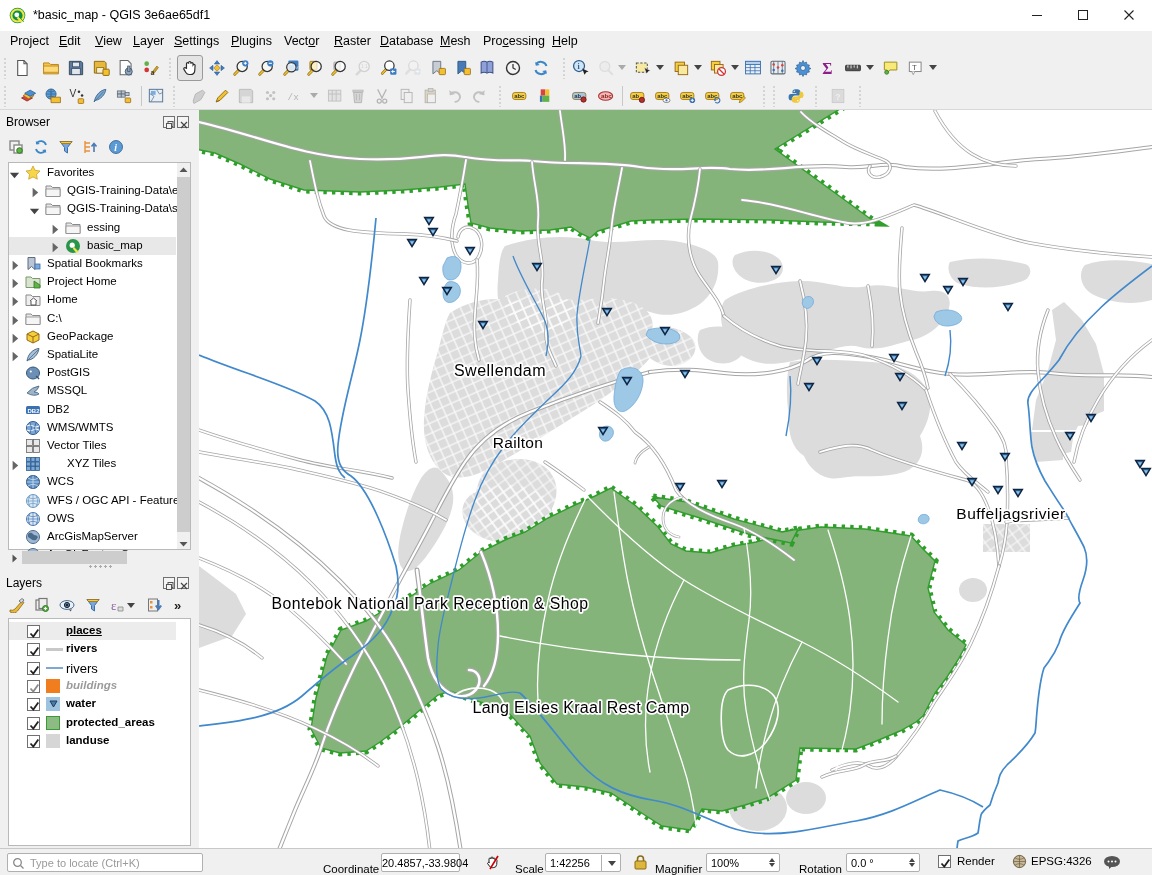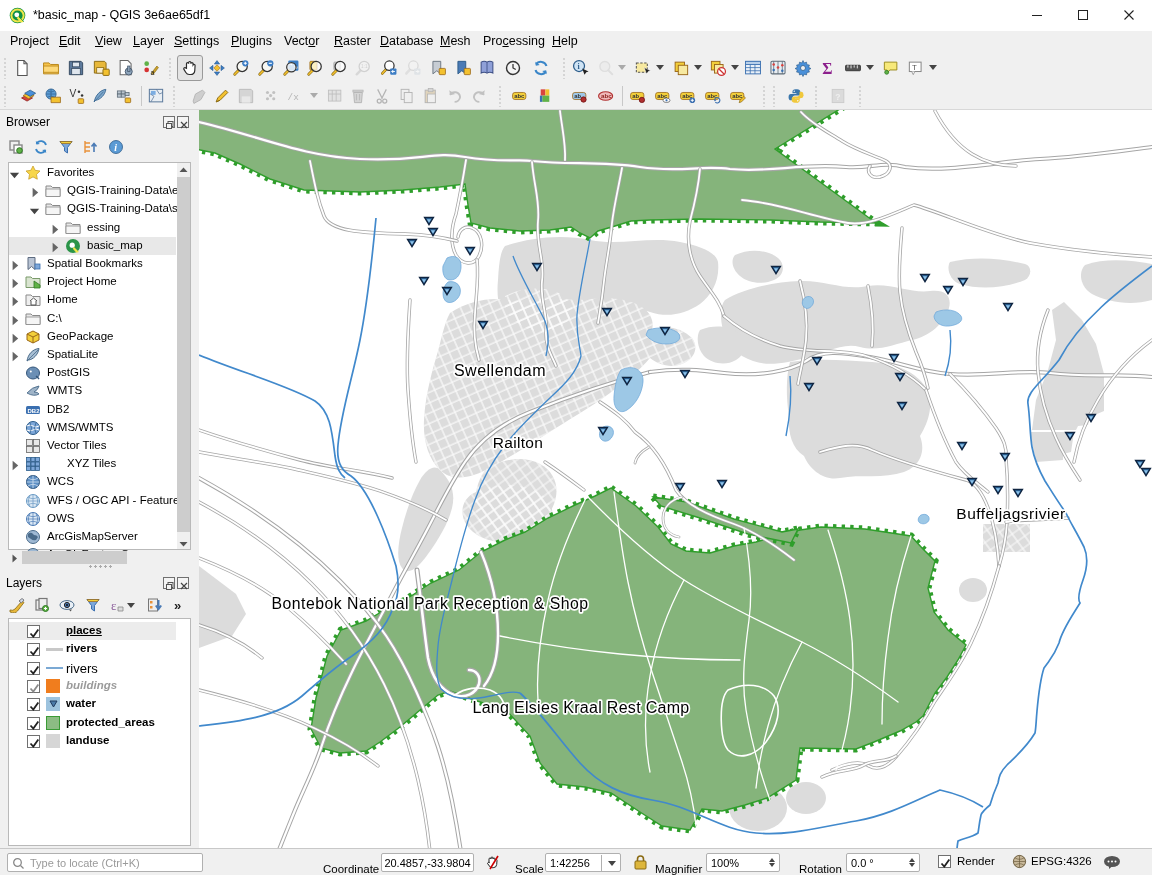--- a/index.html
+++ b/index.html
@@ -867,21 +867,21 @@
     <div style="position:absolute;left:47px;top:348px;font-size:11.5px;color:#000;white-space:nowrap;">SpatiaLite</div>
     <div style="position:absolute;left:25px;top:365px;"><svg width="16" height="16" viewBox="0 0 16 16">
         <ellipse cx="8" cy="8" rx="6.5" ry="6" fill="#6b8fb5" stroke="#33557a" stroke-width="1"></ellipse>
         <circle cx="5.8" cy="6.5" r="1" fill="#fff"></circle>
         <path d="M11 11 q2 1.5 3 3" stroke="#33557a" stroke-width="1.4" fill="none"></path>
       </svg></div>
     <div style="position:absolute;left:47px;top:366px;font-size:11.5px;color:#000;white-space:nowrap;">PostGIS</div>
     <div style="position:absolute;left:25px;top:383px;"><svg width="16" height="16" viewBox="0 0 16 16">
         <path d="M2 10 q5 -6 12 -7 q-1 4 -5 6 q4 0 5 2 q-5 3 -12 -1 z" fill="#9fb4c8" stroke="#4a6b8a" stroke-width=".9"></path>
       </svg></div>
-    <div style="position:absolute;left:47px;top:384px;font-size:11.5px;color:#000;white-space:nowrap;">WMTS</div>
+    <div style="position:absolute;left:47px;top:384px;font-size:11.5px;color:#000;white-space:nowrap;">MSSQL</div>
     <div style="position:absolute;left:25px;top:402px;"><svg width="16" height="16" viewBox="0 0 16 16">
         <rect x="1" y="4" width="14" height="8" rx="1.5" fill="#3a6fb0"></rect>
         <text x="2.5" y="10.6" font-size="6" font-weight="bold" fill="#fff" font-family="Liberation Sans">DB2</text>
       </svg></div>
     <div style="position:absolute;left:47px;top:403px;font-size:11.5px;color:#000;white-space:nowrap;">DB2</div>
     <div style="position:absolute;left:25px;top:420px;"><svg width="16" height="16" viewBox="0 0 16 16">
         <circle cx="8" cy="8" r="6.5" fill="#7da7d9" stroke="#2c5c8a" stroke-width="1"></circle>
         <path d="M2 6 q3 -2 6 0 t6 0 M2 10 q3 2 6 0 t6 0" fill="none" stroke="#fff" stroke-width="1"></path>
         <path d="M5 2.5 q3 5.5 0 11 M11 2.5 q-3 5.5 0 11" fill="none" stroke="#2c5c8a" stroke-width=".7"></path>
       </svg></div>
@@ -1038,21 +1038,21 @@
 </div>
 <div id="statusbar">
  <div style="position:absolute;left:7px;top:4px;width:196px;height:19px;background:#fff;border:1px solid #b0b0b0;border-radius:2px;">
    <svg width="13" height="13" style="position:absolute;left:4px;top:3px;">
         <circle cx="5.5" cy="5.5" r="3.8" fill="none" stroke="#888" stroke-width="1.3"></circle>
         <path d="M8.5 8.5 l3 3" stroke="#888" stroke-width="1.3"></path>
       </svg>
    <span style="position:absolute;left:22px;top:3px;font-size:11px;color:#9a9a9a;">Type to locate (Ctrl+K)</span>
  </div>
  <span class="slabel" style="left:323px;">Coordinate</span>
- <div class="sbox" style="left:381px;width:93px;">
+ <div class="sbox" style="left:381px;width:79px;">
       <span style="margin:auto">20.4857,-33.9804</span>
     </div>
  <svg width="17" height="17" style="position:absolute;left:486px;top:5px;" viewBox="0 0 17 17">
       <path d="M3 9 V5 a1 1 0 0 1 2 0 V4 a1 1 0 0 1 2 0 V5 a1 1 0 0 1 2 0 v1 a1 1 0 0 1 2 .5 l-.3 4 a3.5 3.5 0 0 1 -3.5 3.2 h-1 a3.2 3.2 0 0 1 -2.8 -1.7 L1.6 9.6 a1 1 0 0 1 1.7 -.9 z" fill="#fff" stroke="#222" stroke-width="1"></path>
       <path d="M12 2 L4 15" stroke="#c00" stroke-width="1.6"></path>
     </svg>
  <span class="slabel" style="left:515px;">Scale</span>
  <div class="sbox" style="left:545px;width:76px;">
       <span style="margin-left:4px">1:42256</span>
     </div>

